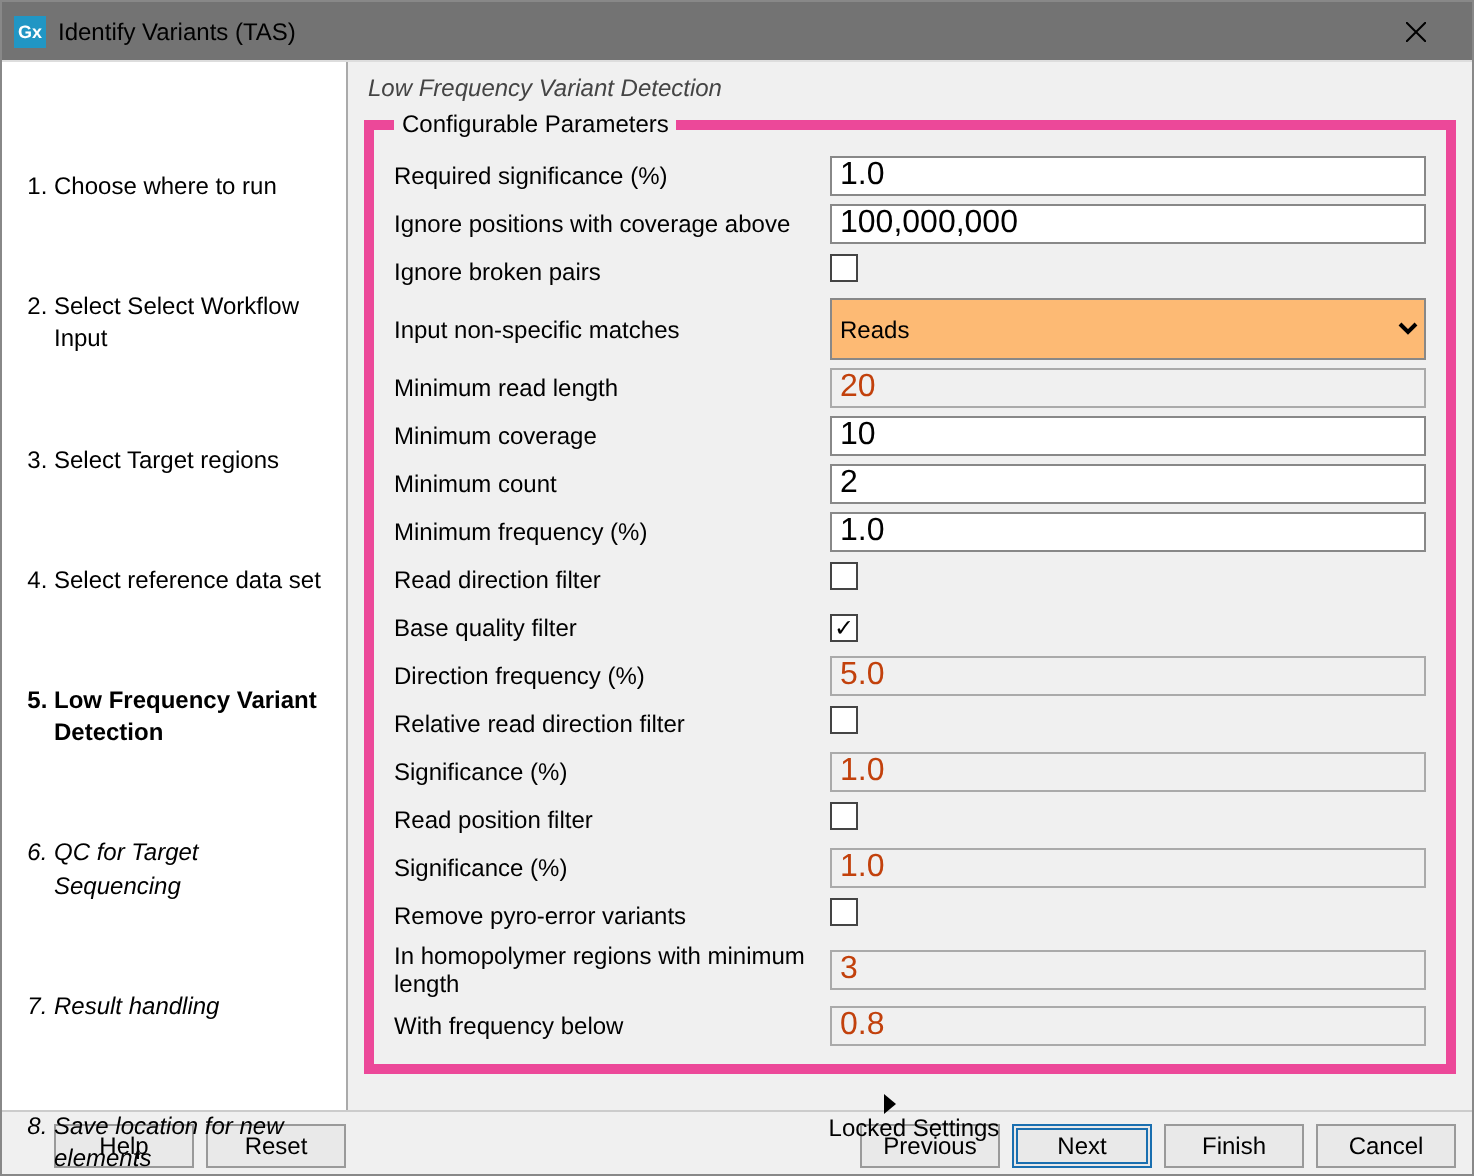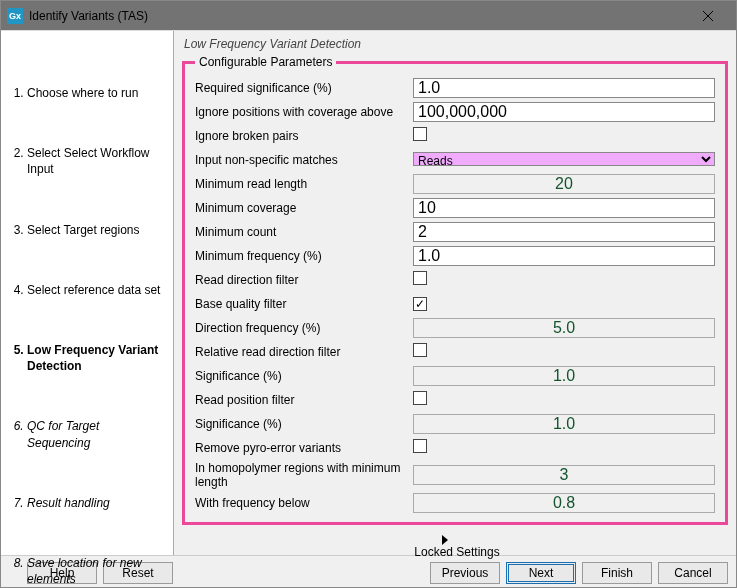--- a/index.html
+++ b/index.html
@@ -71,21 +71,21 @@
     background: #f0f0f0;
     position: relative;
   }
   .main-header {
     font-style: italic;
     color: #444;
     margin-bottom: 4px;
     padding-left: 2px;
   }
   fieldset {
-    border: 3px solid #ec4899;
+    border: 5px solid #ec4899;
     margin: 0;
     padding: 8px 10px 6px 10px;
     background: #f0f0f0;
   }
   legend { padding: 0 4px; color: #000; }
   .param-row {
     display: flex;
     align-items: center;
     margin-bottom: 3px;
     min-height: 21px;
@@ -101,31 +101,30 @@
     width: 100%;
     height: 20px;
     border: 1px solid #888;
     padding: 1px 4px;
     font-family: inherit;
     font-size: 16px;
     background: #fff;
   }
   input[type=text].fld:disabled {
     background: #f0f0f0;
-    color: #14532d;
+    color: #c2410c;
     border: 1px solid #aaa;
-    text-align: center;
   }
   select.fld {
     width: 100%;
-    height: 14px;
+    height: 31px;
     border: 1px solid #888;
     font-family: inherit;
     font-size: 12px;
-    background: #f0abfc;
+    background: #fdba74;
   }
   .chk {
     width: 14px;
     height: 14px;
     border: 1px solid #444;
     background: #fff;
     display: inline-flex;
     align-items: center;
     justify-content: center;
     cursor: pointer;

